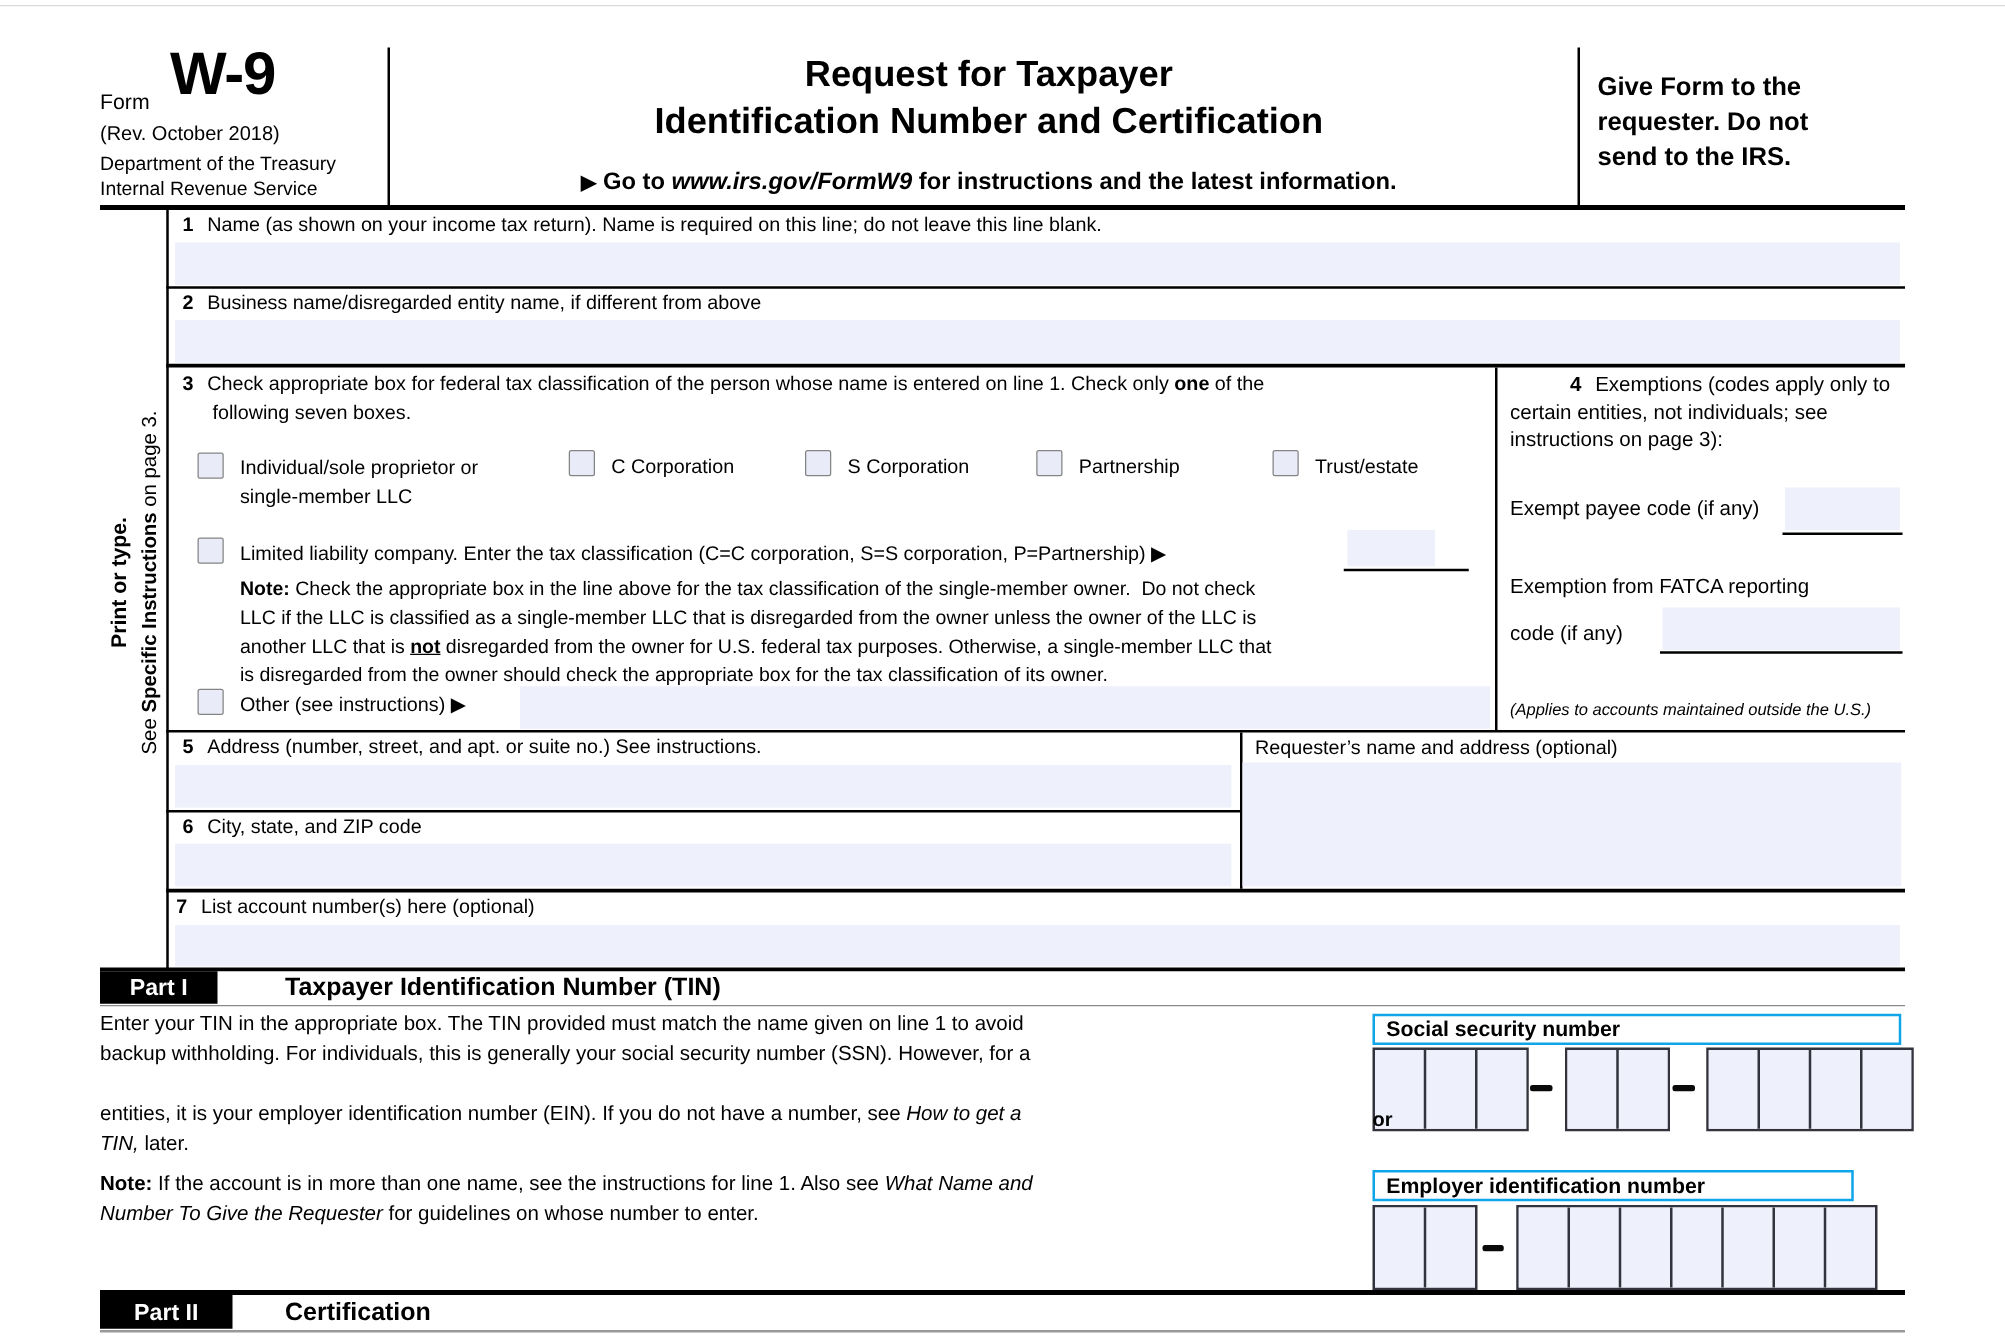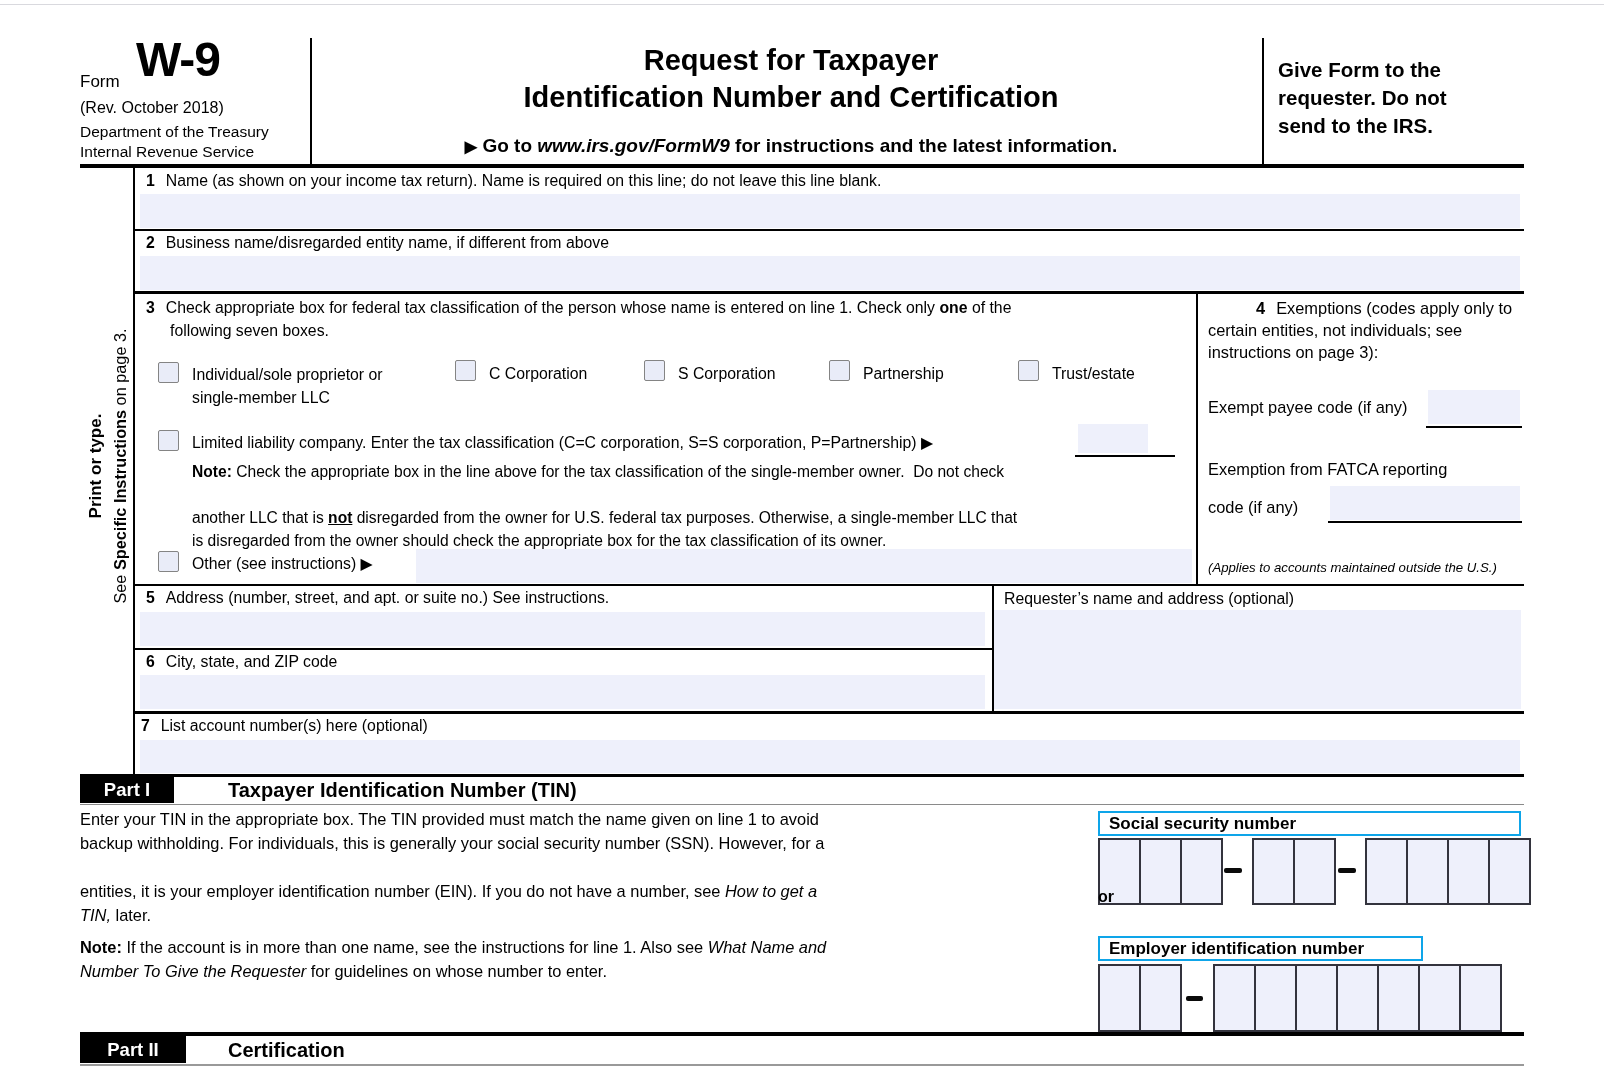--- a/index.html
+++ b/index.html
@@ -101,20 +101,21 @@
 
   <div class="abs cb" style="left:1018px;top:360px;"></div>
   <div class="abs lbl" style="left:1052px;top:365px;">Trust/estate</div>
 
   <div class="abs cb" style="left:158px;top:430px;"></div>
   <div class="abs lbl" style="left:192px;top:433px;">Limited liability company. Enter the tax classification (C=C corporation, S=S corporation, P=Partnership) ▶</div>
   <div class="abs field" style="left:1078px;top:424px;width:70px;height:29px;"></div>
   <div class="abs sep" style="left:1075px;top:455px;width:100px;height:2px;"></div>
 
   <div class="abs note15" style="left:192px;top:463px;"><span style="font-weight: 700;">Note:</span><span> Check the appropriate box in the line above for the tax classification of the single-member owner.&nbsp; Do not check</span></div>
+  <div class="abs note15" style="left:192px;top:486px;"><span>LLC if the LLC is classified as a single-member LLC that is disregarded from the owner unless the owner of the LLC is</span></div>
   <div class="abs note15" style="left:192px;top:509px;"><span>another LLC that is </span><span style="font-weight: 700; text-decoration: underline;">not</span><span> disregarded from the owner for U.S. federal tax purposes. Otherwise, a single-member LLC that</span></div>
   <div class="abs note15" style="left:192px;top:532px;"><span>is disregarded from the owner should check the appropriate box for the tax classification of its owner.</span></div>
 
   <div class="abs cb" style="left:158px;top:551px;"></div>
   <div class="abs lbl" style="left:192px;top:554px;">Other (see instructions) ▶</div>
   <div class="abs field" style="left:416px;top:549px;width:776px;height:34px;"></div>
 
   <div class="abs sep" style="left:133px;top:584px;width:1391px;height:2px;"></div>
   <div class="abs vline" style="left:1196px;top:294px;width:2px;height:290px;"></div>
 
@@ -185,21 +186,21 @@
   <div class="abs dash" style="left:1338px;top:868px;width:18px;height:5px;"></div>
   <div class="abs cellgroup" style="left:1365px;top:838px;height:67px;">
     <div class="cell"></div>
     <div class="cell"></div>
     <div class="cell"></div>
     <div class="cell"></div>
   </div>
 
   <div class="abs b nowrap" style="left:1098px;top:888px;font-size:16px;">or</div>
 
-  <div class="abs boxlabel" style="left:1098px;top:936px;width:325px;height:25px;">
+  <div class="abs boxlabel" style="left:1098px;top:936px;width:385px;height:25px;">
     <span>Employer identification number</span>
   </div>
   <div class="abs cellgroup" style="left:1098px;top:964px;height:68px;">
     <div class="cell"></div>
     <div class="cell"></div>
   </div>
   <div class="abs dash" style="left:1186px;top:996px;width:17px;height:5px;"></div>
   <div class="abs cellgroup" style="left:1213px;top:964px;height:68px;">
     <div class="cell"></div>
     <div class="cell"></div>

